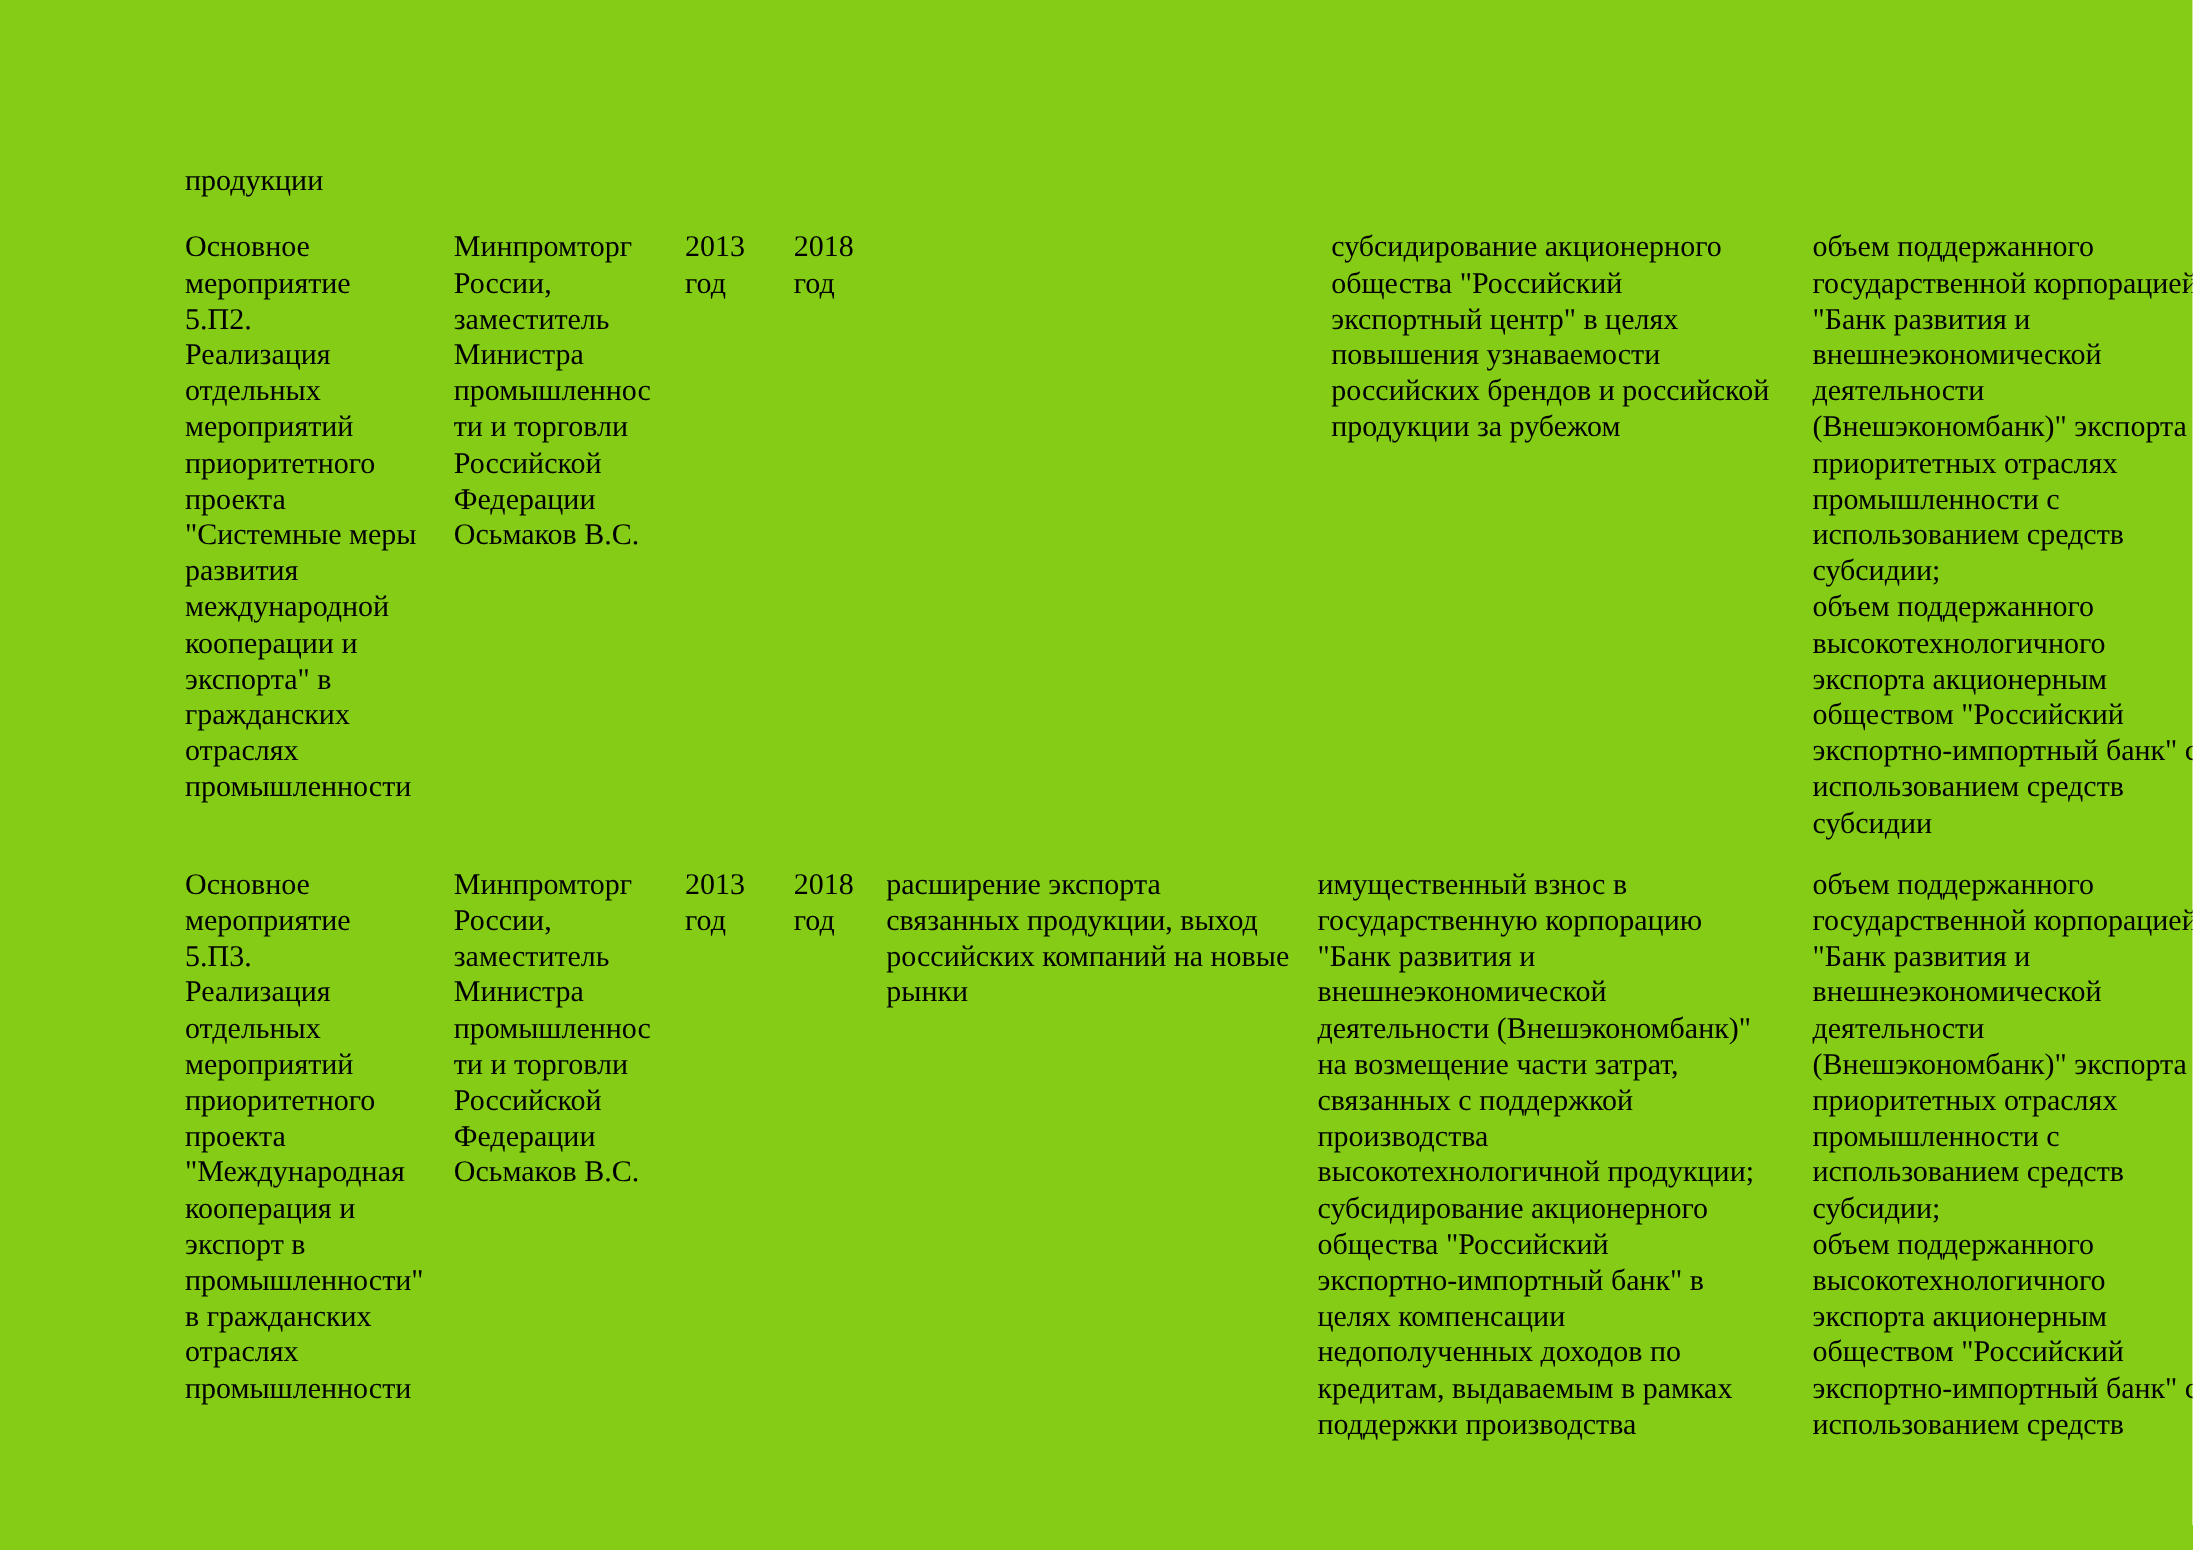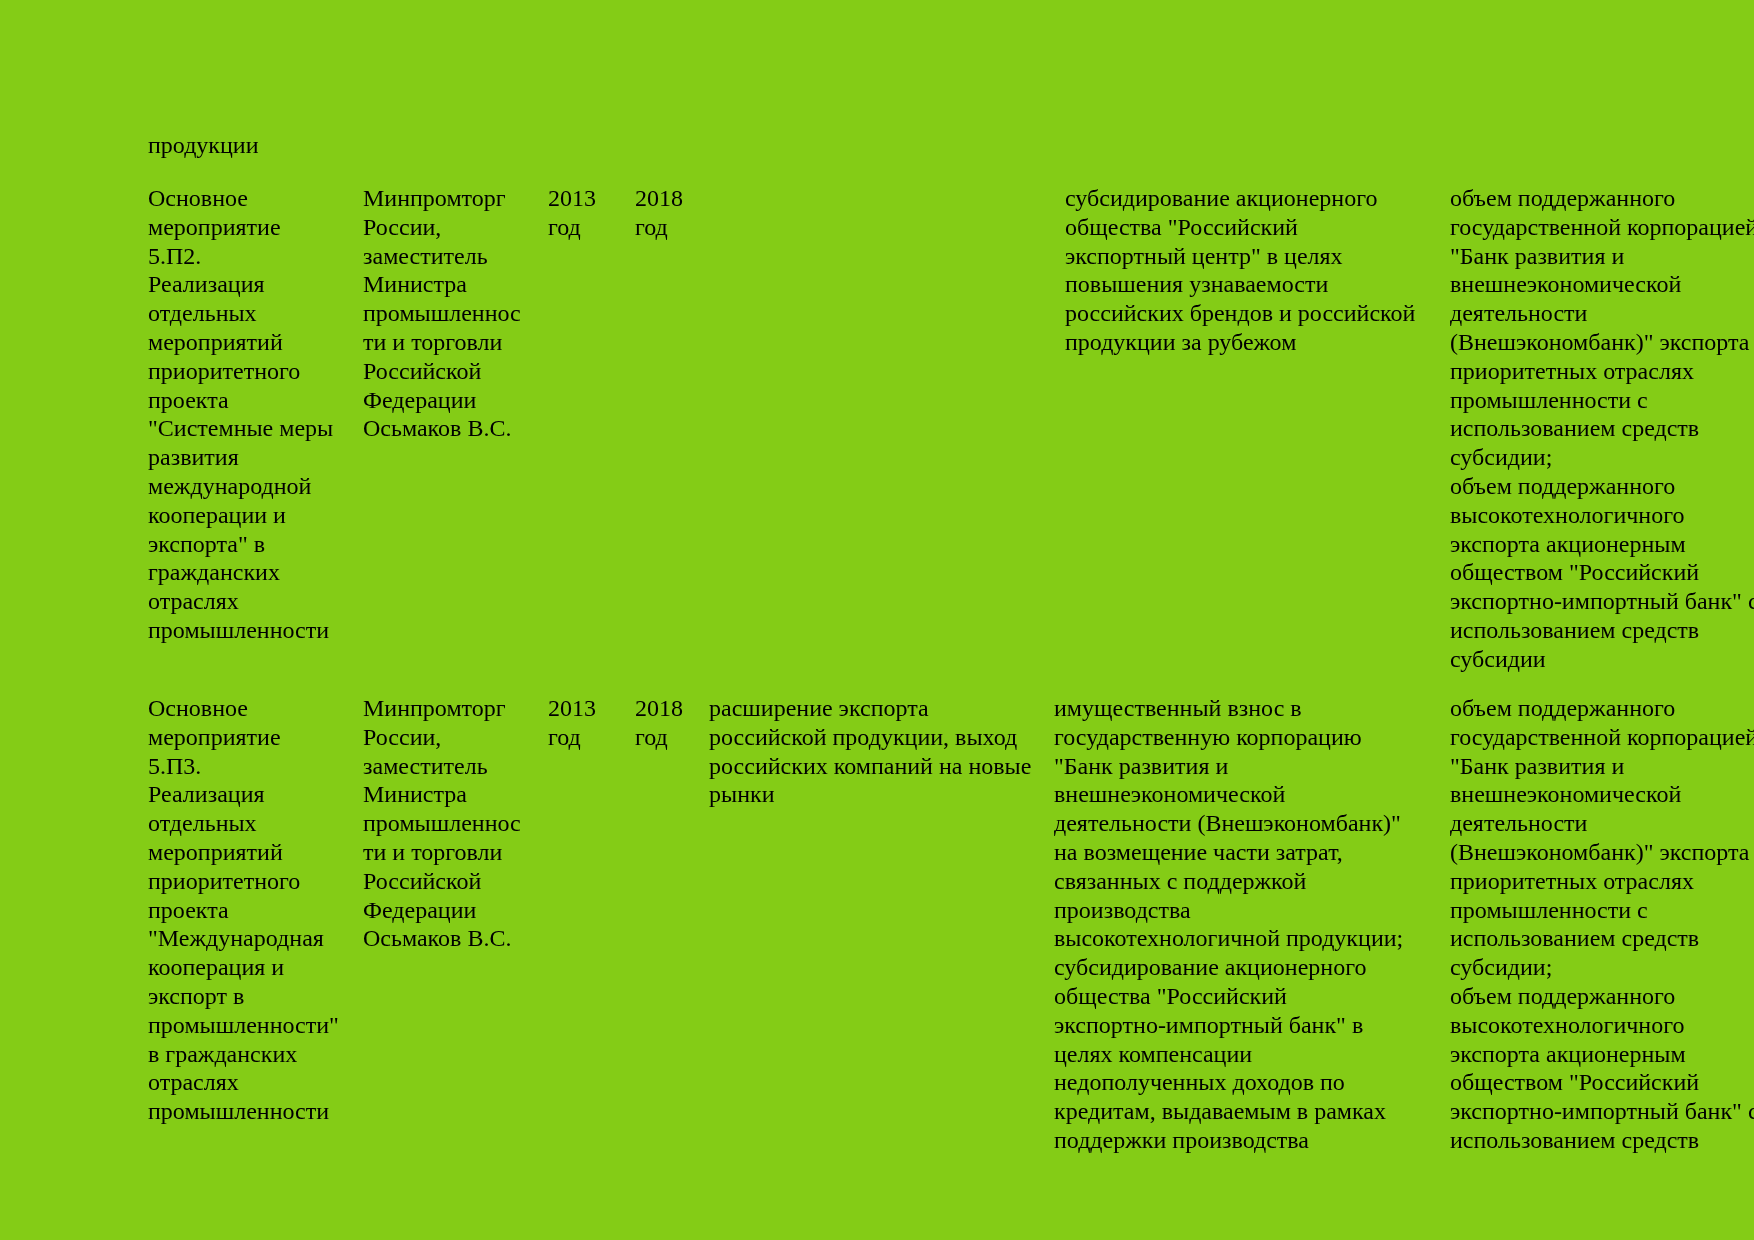--- a/index.html
+++ b/index.html
@@ -115,21 +115,21 @@
 промышленнос
 ти и торговли
 Российской
 Федерации
 Осьмаков В.С.</div>
   <div class="cell year-cell" style="left:548px; top:694px; width:50px">2013
 год</div>
   <div class="cell year-cell" style="left:635px; top:694px; width:49px">2018
 год</div>
   <div class="cell" style="left:709px; top:694px">расширение экспорта
-российской продукции, выход
+связанных продукции, выход
 российских компаний на новые
 рынки</div>
   <div class="cell" style="left:1054px; top:694px">имущественный взнос в
 государственную корпорацию
 "Банк развития и
 внешнеэкономической
 деятельности (Внешэкономбанк)"
 на возмещение части затрат,
 связанных с поддержкой
 производства

